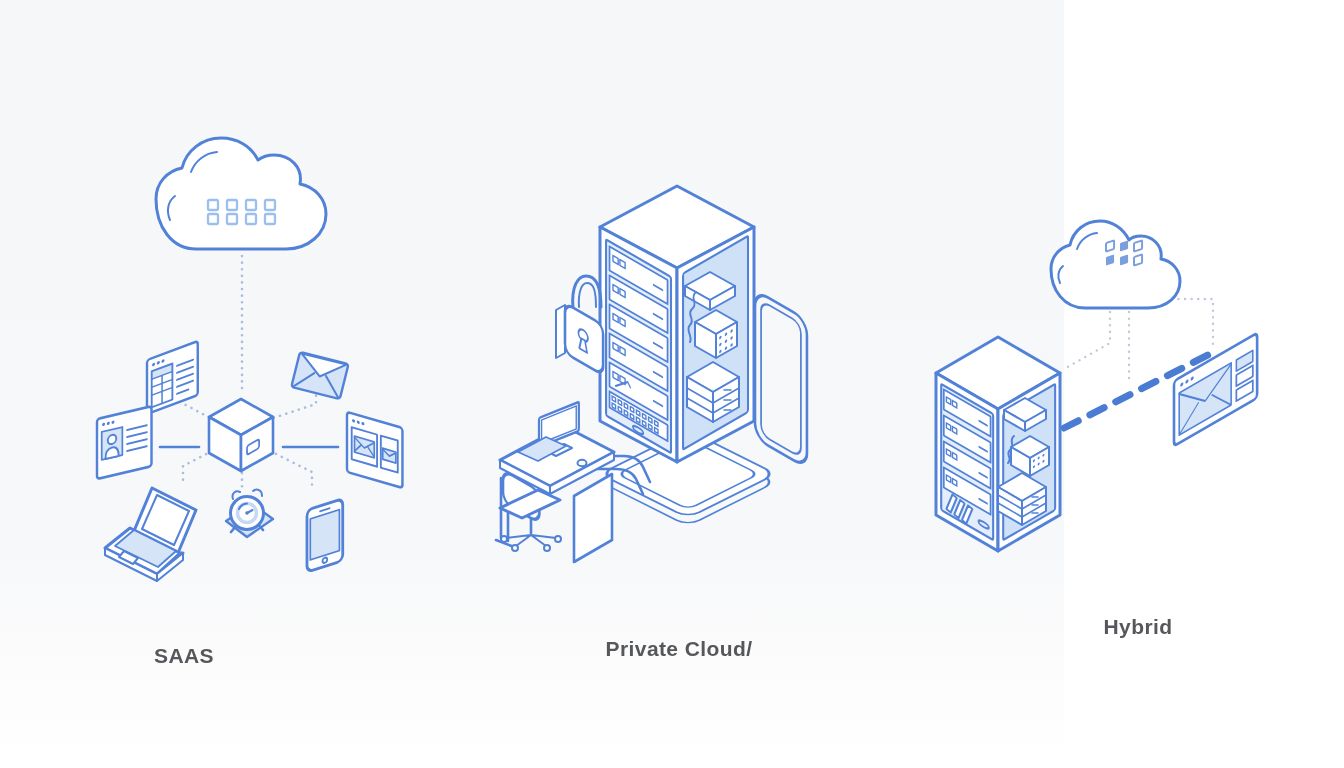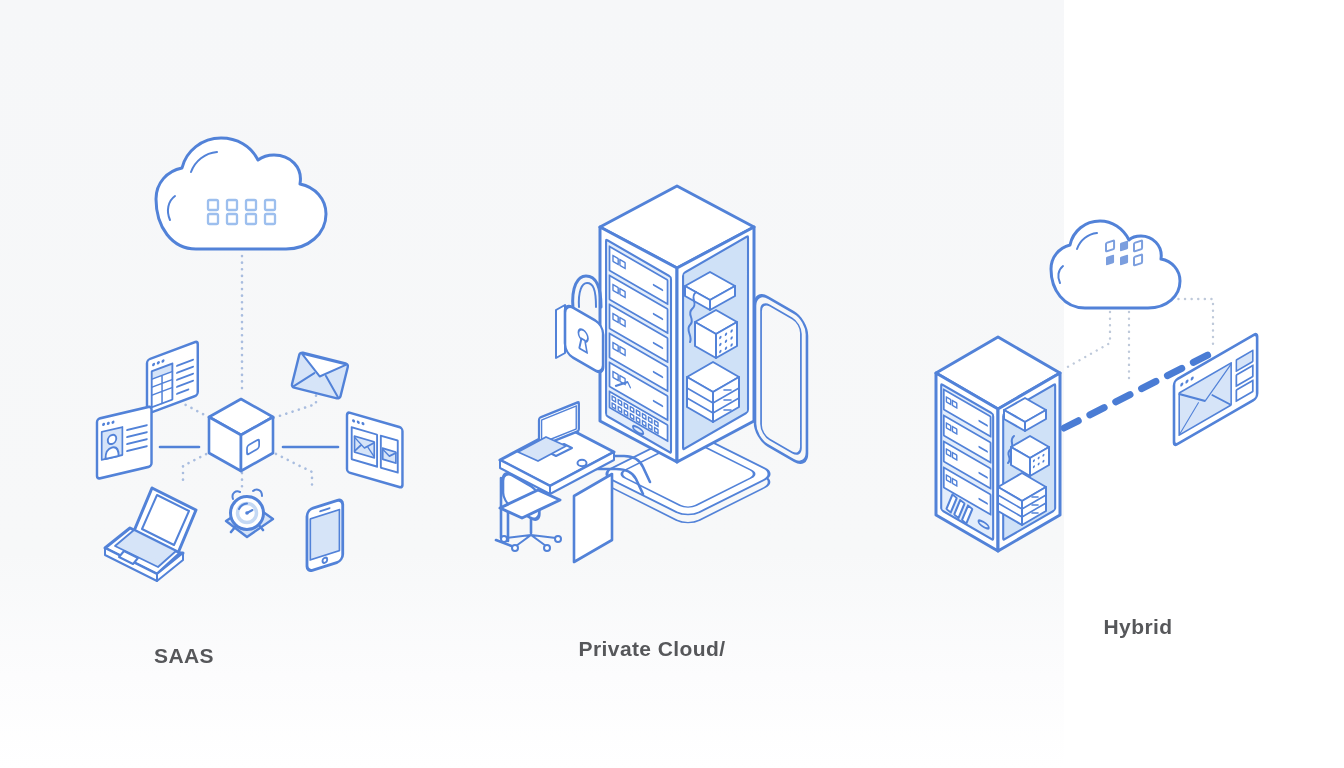--- a/index.html
+++ b/index.html
@@ -417,17 +417,17 @@
       <rect class="lt2" x="6" y="15" width="60" height="42"></rect>
       <path class="l16" d="M 6 16 L 36 38 L 66 16 M 7 56 L 28 36 M 65 56 L 44 36"></path>
       <rect class="lt2" x="72" y="15" width="19" height="11"></rect>
       <rect class="f2" x="72" y="30" width="19" height="11"></rect>
       <rect class="f2" x="72" y="45" width="19" height="11"></rect>
     </g>
   </g>
 </svg>
 
 <div class="label" style="left:184px;top:640px">SAAS</div>
-<div class="label" style="left:652px;top:633px">
+<div class="label" style="left:679px;top:633px">
   <div>Private Cloud/</div>
 </div>
 <div class="label" style="left:1138px;top:611px">Hybrid</div>
 </div>
 
 </body></html>

